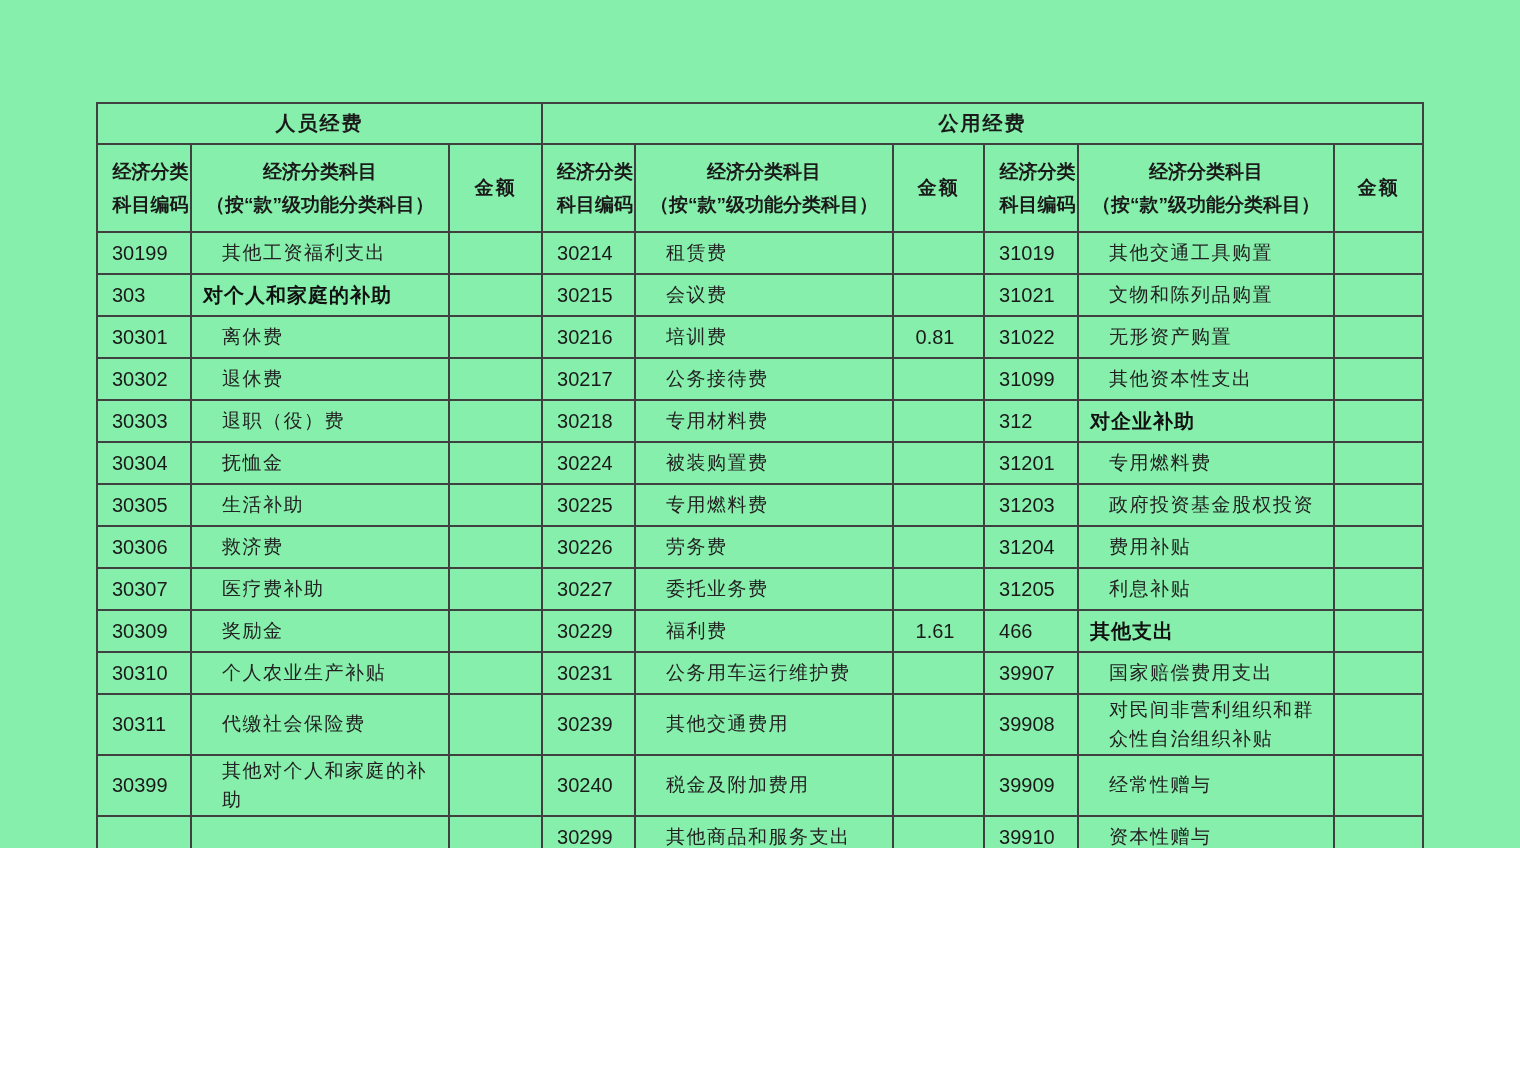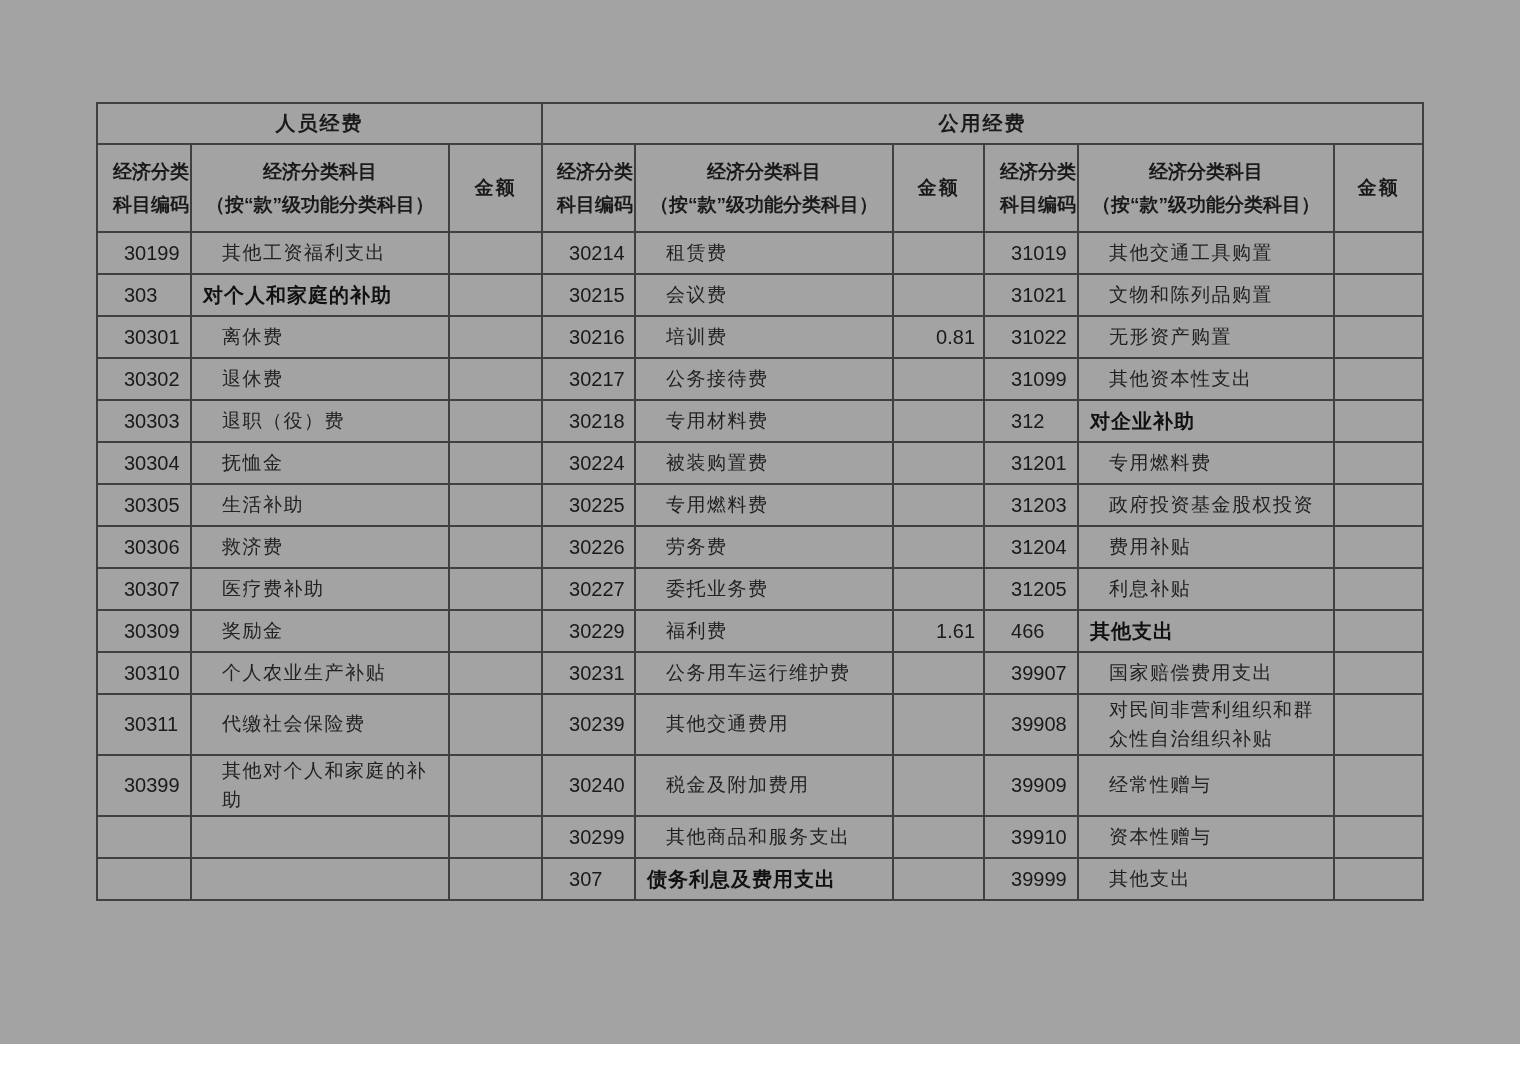--- a/index.html
+++ b/index.html
@@ -1,20 +1,20 @@
 <!DOCTYPE html>
 <html><head>
 <meta charset="utf-8">
 <style>
   html, body { margin: 0; padding: 0; background: #ffffff; }
   .sheet {
     position: relative;
     width: 1520px;
-    height: 1044px;
-    background: #a3a3a3;
+    height: 848px;
+    background: #86efac;
     overflow: hidden;
     font-family: "Liberation Sans", sans-serif;
     color: #1a1a1a;
   }
   table.budget-table {
     position: absolute;
     left: 96px;
     top: 102px;
     width: 1327px;
     border-collapse: collapse;
@@ -33,27 +33,27 @@
     text-align: center;
     letter-spacing: 2px;
   }
   tr.colhead-row th {
     height: 88px;
     font-size: 19px;
     font-weight: bold;
     white-space: pre-line;
     line-height: 1.75;
   }
-  th.th-code { text-align: right; padding-left: 14px; }
+  th.th-code { text-align: center; padding-left: 14px; }
   th.th-subject { text-align: center; border-radius: 29px; }
   th.th-amount { text-align: center; letter-spacing: 2px; margin-top: 31px; }
   tbody tr { height: 42px; }
   td.code {
     font-size: 20px;
-    padding-left: 26px;
+    padding-left: 14px;
     font-family: "Liberation Sans", sans-serif;
   }
   td.name {
     font-family: "Liberation Serif", serif;
     font-size: 19px;
     padding-left: 30px;
     padding-right: 4px;
     letter-spacing: 1.5px;
     line-height: 1.5;
     color: #222222;
@@ -61,21 +61,21 @@
   }
   td.name.bold {
     font-weight: bold;
     font-size: 20px;
     padding-left: 11px;
     letter-spacing: 1px;
     color: #111111;
   }
   td.amount {
     font-size: 20px;
-    text-align: right;
+    text-align: center;
     padding-right: 8px;
     font-family: "Liberation Sans", sans-serif;
   }
   .page-number {
     position: absolute;
     top: 955px;
     left: 15px;
     width: 100%;
     text-align: right;
     font-size: 12px;

